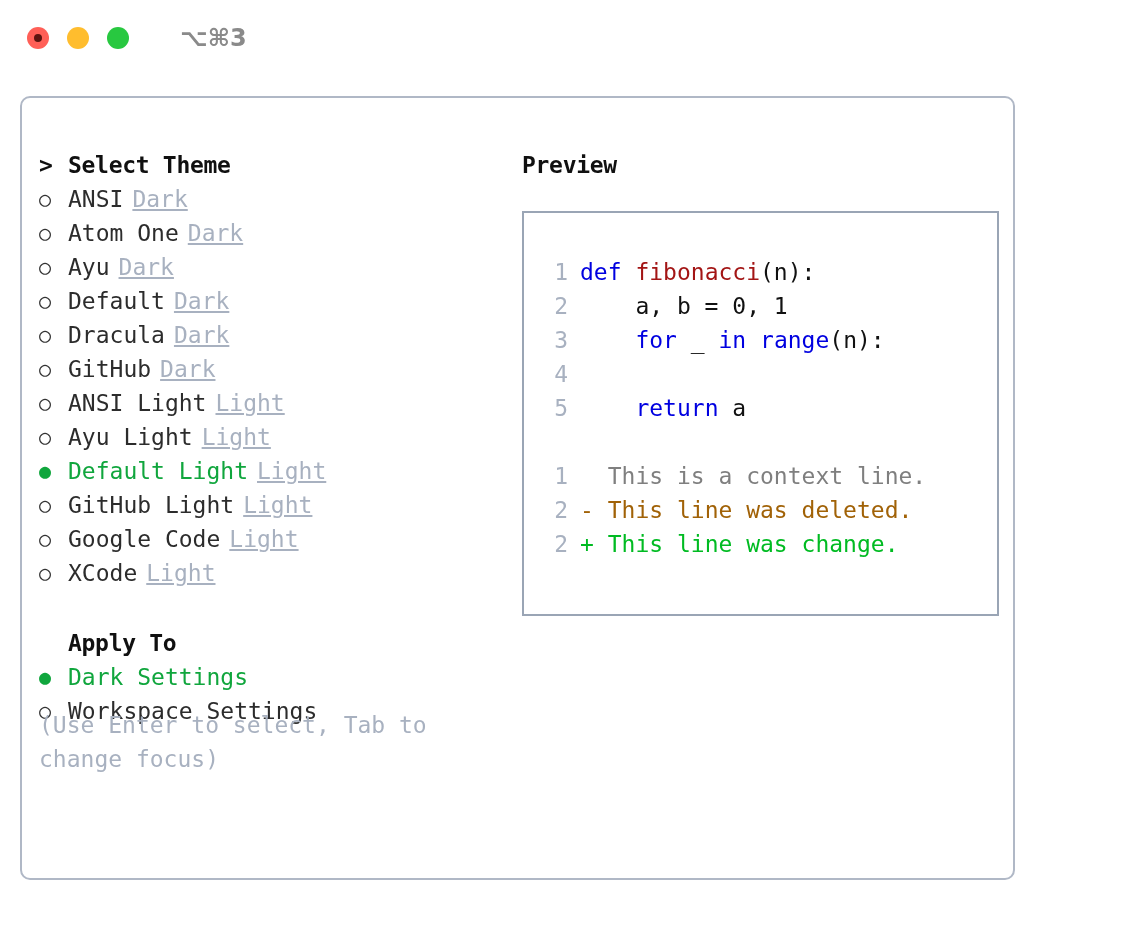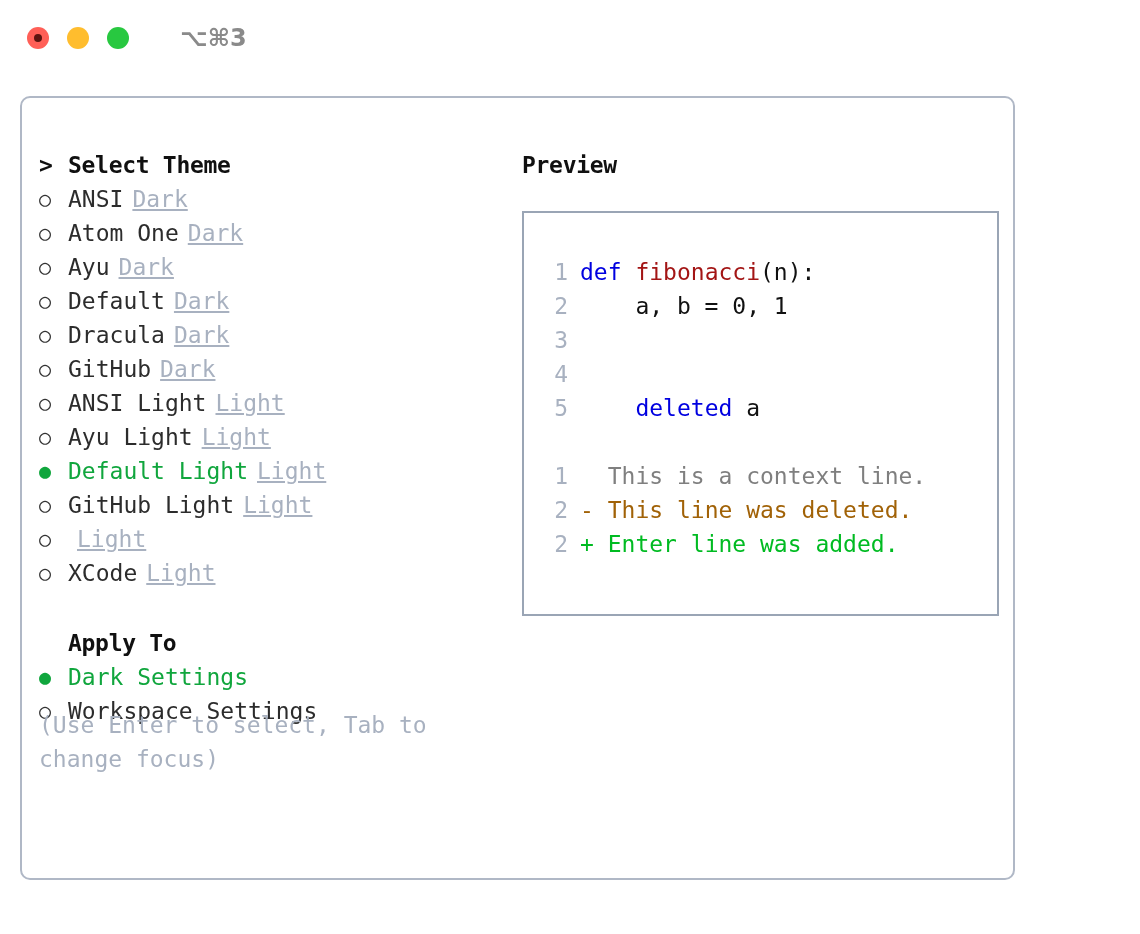--- a/index.html
+++ b/index.html
@@ -261,20 +261,21 @@
             <span class="item-label">Default Light</span>
             <span class="tag">Light</span>
           </div>
           <div class="row">
             <span class="bullet empty">○</span>
             <span class="item-label">GitHub Light</span>
             <span class="tag">Light</span>
           </div>
           <div class="row">
             <span class="bullet empty">○</span>
+            <span class="item-label">Google Code</span>
             <span class="tag">Light</span>
           </div>
           <div class="row">
             <span class="bullet empty">○</span>
             <span class="item-label">XCode</span>
             <span class="tag">Light</span>
           </div>
         </div>
 
       <div class="group-gap"></div>
@@ -297,27 +298,27 @@
     </div>
 
     <div id="hint-block">(Use Enter to select, Tab to change focus)</div>
 
     <div id="preview-column">
       <div id="preview-heading">Preview</div>
       <div id="preview-box">
         <div id="code-block">
             <div class="code-line"><span class="ln">1</span><span class="code-text"><span class="tok-kw">def </span><span class="tok-fn">fibonacci</span><span class="tok-plain">(n):</span></span></div>
             <div class="code-line"><span class="ln">2</span><span class="code-text"><span class="tok-plain">    a, b = 0, 1</span></span></div>
-            <div class="code-line"><span class="ln">3</span></div>
+            <div class="code-line"><span class="ln">3</span><span class="code-text"><span class="tok-plain">    </span><span class="tok-kw">for</span><span class="tok-plain"> _ </span><span class="tok-kw">in</span><span class="tok-plain"> </span><span class="tok-kw">range</span><span class="tok-plain">(n):</span></span></div>
             <div class="code-line"><span class="ln">4</span></div>
-            <div class="code-line"><span class="ln">5</span><span class="code-text"><span class="tok-plain">    </span><span class="tok-kw">deleted</span><span class="tok-plain"> a</span></span></div>
+            <div class="code-line"><span class="ln">5</span><span class="code-text"><span class="tok-plain">    </span><span class="tok-kw">return</span><span class="tok-plain"> a</span></span></div>
           </div>
         <div class="blank-line"></div>
         <div id="diff-block">
             <div class="code-line"><span class="ln">1</span><span class="code-text tok-context"><span>  </span><span>This is a context line.</span></span></div>
             <div class="code-line"><span class="ln">2</span><span class="code-text tok-del"><span>- </span><span>This line was deleted.</span></span></div>
-            <div class="code-line"><span class="ln">2</span><span class="code-text tok-add"><span>+ </span><span>Enter line was added.</span></span></div>
+            <div class="code-line"><span class="ln">2</span><span class="code-text tok-add"><span>+ </span><span>This line was change.</span></span></div>
           </div>
       </div>
     </div>
 
   </div>
 </div>
 
 </body></html>

